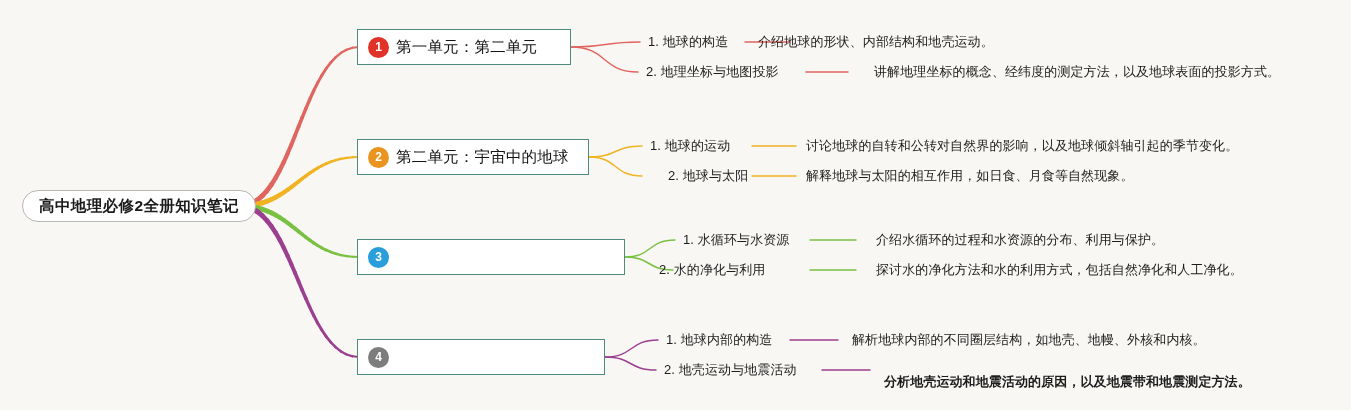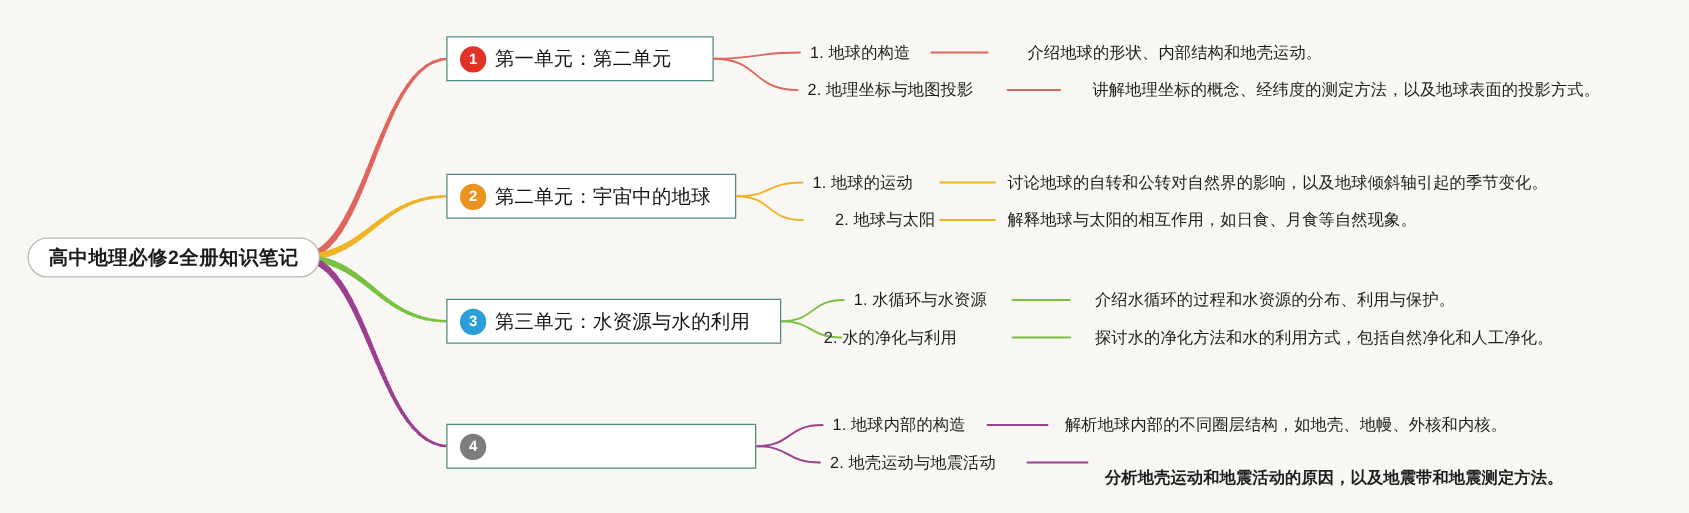--- a/index.html
+++ b/index.html
@@ -198,34 +198,33 @@
   <div class="root-node" style="left: 22px; top: 190px; height: 32px; border-color: rgb(185, 183, 178); background: rgb(255, 255, 255);">
     <span class="root-label">高中地理必修2全册知识笔记</span>
   </div>
 
   <div id="branch-container">
       <div class="branch-node" style="left: 357px; top: 29px; width: 214px; height: 36px; border-color: rgb(78, 138, 126);">
         <span class="badge" style="background: rgb(224, 50, 38);">1</span>
         <span class="branch-label">第一单元：第二单元</span>
       </div>
       <div class="sub-label" style="left: 648px; top: 42px;">1. 地球的构造</div>
-      <div class="leaf-text" style="left: 822px; top: 42px;">介绍地球的形状、内部结构和地壳运动。</div>
+      <div class="leaf-text" style="left: 758px; top: 42px;">介绍地球的形状、内部结构和地壳运动。</div>
       <div class="sub-label" style="left: 646px; top: 72px; text-align: right;">2. 地理坐标与地图投影</div>
       <div class="leaf-text" style="left: 856px; top: 72px; margin-left: 18px;">讲解地理坐标的概念、经纬度的测定方法，以及地球表面的投影方式。</div>
       <div class="branch-node" style="left: 357px; top: 139px; width: 232px; height: 36px; border-color: rgb(78, 138, 126);">
         <span class="badge" style="background: rgb(232, 148, 31);">2</span>
         <span class="branch-label">第二单元：宇宙中的地球</span>
       </div>
       <div class="sub-label" style="left: 650px; top: 146px;">1. 地球的运动</div>
       <div class="leaf-text" style="left: 806px; top: 146px;">讨论地球的自转和公转对自然界的影响，以及地球倾斜轴引起的季节变化。</div>
       <div class="sub-label" style="left: 650px; top: 176px; margin-left: 18px;">2. 地球与太阳</div>
       <div class="leaf-text" style="left: 806px; top: 176px;">解释地球与太阳的相互作用，如日食、月食等自然现象。</div>
       <div class="branch-node" style="left: 357px; top: 239px; width: 268px; height: 36px; border-color: rgb(78, 138, 126);">
         <span class="badge" style="background: rgb(42, 157, 219);">3</span>
-        <span class="branch-label">第三单元：水资源与水的利用</span>
       </div>
       <div class="sub-label" style="left: 683px; top: 240px;">1. 水循环与水资源</div>
       <div class="leaf-text" style="left: 876px; top: 240px;">介绍水循环的过程和水资源的分布、利用与保护。</div>
       <div class="sub-label" style="left: 659px; top: 270px;">2. 水的净化与利用</div>
       <div class="leaf-text" style="left: 876px; top: 270px;">探讨水的净化方法和水的利用方式，包括自然净化和人工净化。</div>
       <div class="branch-node" style="left: 357px; top: 339px; width: 248px; height: 36px; border-color: rgb(78, 138, 126);">
         <span class="badge" style="background: rgb(125, 125, 125);">4</span>
       </div>
       <div class="sub-label" style="left: 666px; top: 340px;">1. 地球内部的构造</div>
       <div class="leaf-text" style="left: 852px; top: 340px;">解析地球内部的不同圈层结构，如地壳、地幔、外核和内核。</div>

